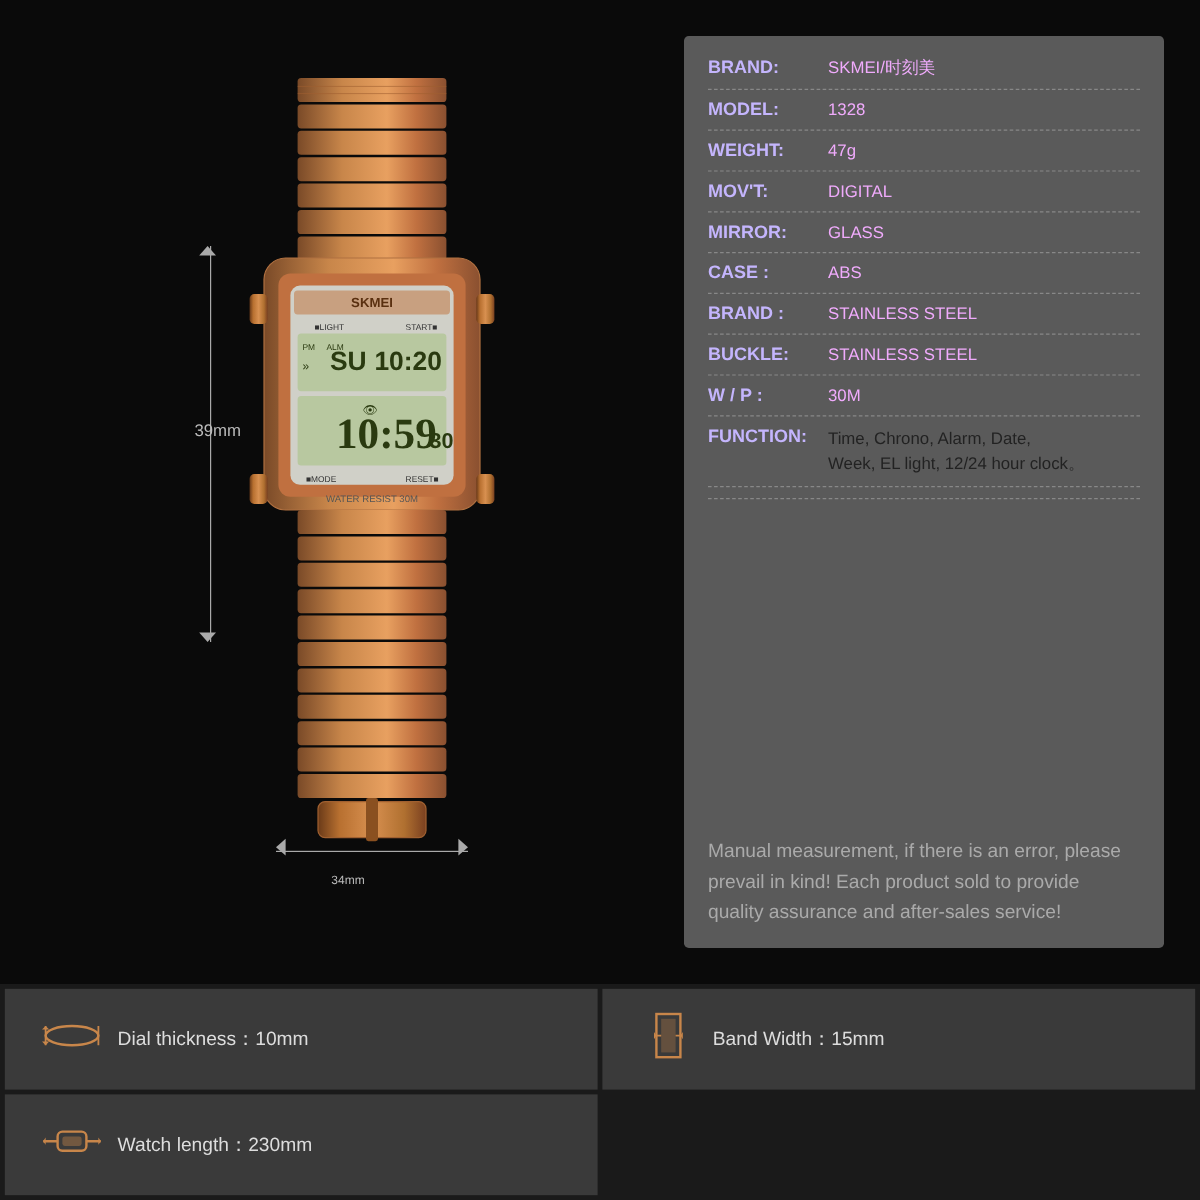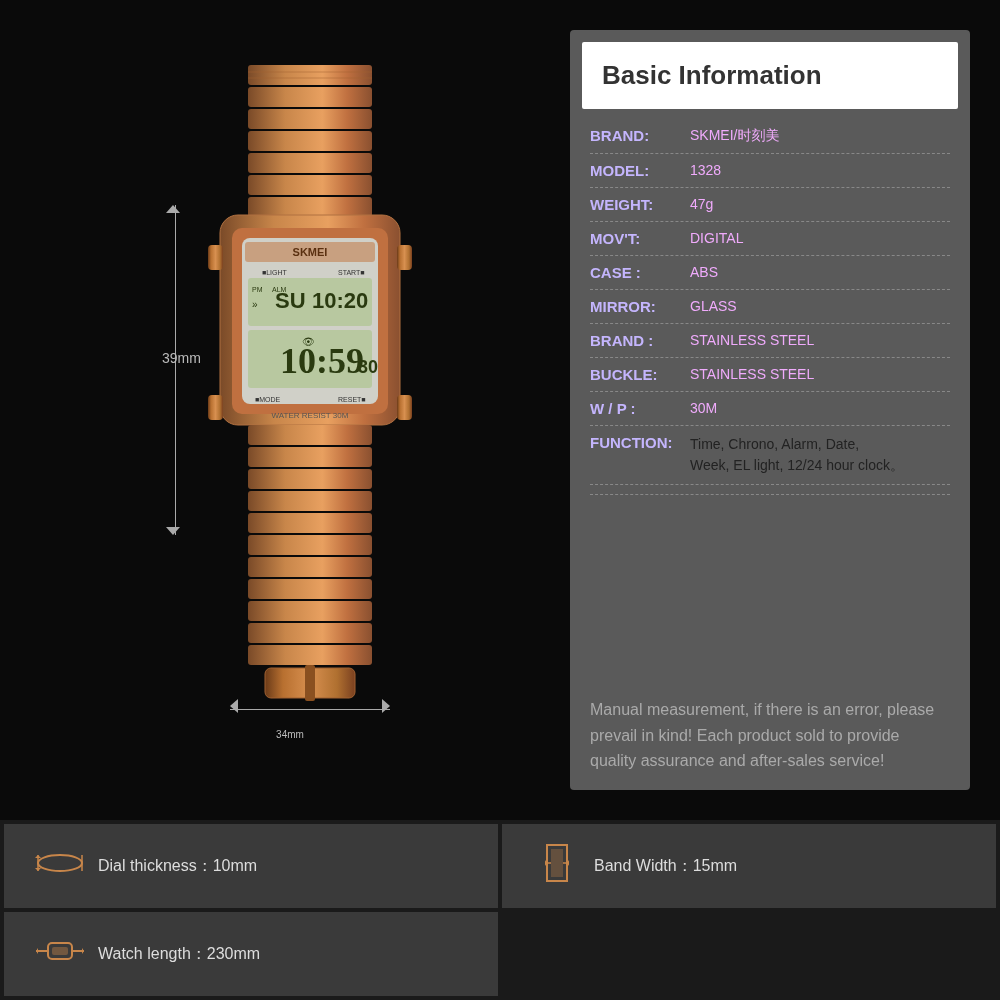--- a/index.html
+++ b/index.html
@@ -319,23 +319,20 @@
           <rect x="58" y="585" width="124" height="20" rx="3" fill="url(#rg1)"></rect>
 
           <rect x="75" y="608" width="90" height="30" rx="6" fill="url(#rg2)" stroke="#a06030" stroke-width="1"></rect>
           <rect x="115" y="605" width="10" height="36" rx="2" fill="#8a5020"></rect>
         </svg>
 
       </div>
     </div>
 
     <div class="info-panel">
-      <div class="info-header">
-        <h2>Basic Information</h2>
-      </div>
 
       <div class="info-rows">
 
         <div class="info-row">
           <span class="info-key">BRAND:</span>
           <span class="info-val">SKMEI/时刻美</span>
         </div>
 
         <div class="info-row">
           <span class="info-key">MODEL:</span>
@@ -346,27 +343,27 @@
           <span class="info-key">WEIGHT:</span>
           <span class="info-val">47g</span>
         </div>
 
         <div class="info-row">
           <span class="info-key">MOV'T:</span>
           <span class="info-val">DIGITAL</span>
         </div>
 
         <div class="info-row">
+          <span class="info-key">MIRROR:</span>
+          <span class="info-val">GLASS</span>
+        </div>
+
+        <div class="info-row">
           <span class="info-key">CASE :</span>
           <span class="info-val">ABS</span>
-        </div>
-
-        <div class="info-row">
-          <span class="info-key">MIRROR:</span>
-          <span class="info-val">GLASS</span>
         </div>
 
         <div class="info-row">
           <span class="info-key">BRAND :</span>
           <span class="info-val">STAINLESS STEEL</span>
         </div>
 
         <div class="info-row">
           <span class="info-key">BUCKLE:</span>
           <span class="info-val">STAINLESS STEEL</span>

